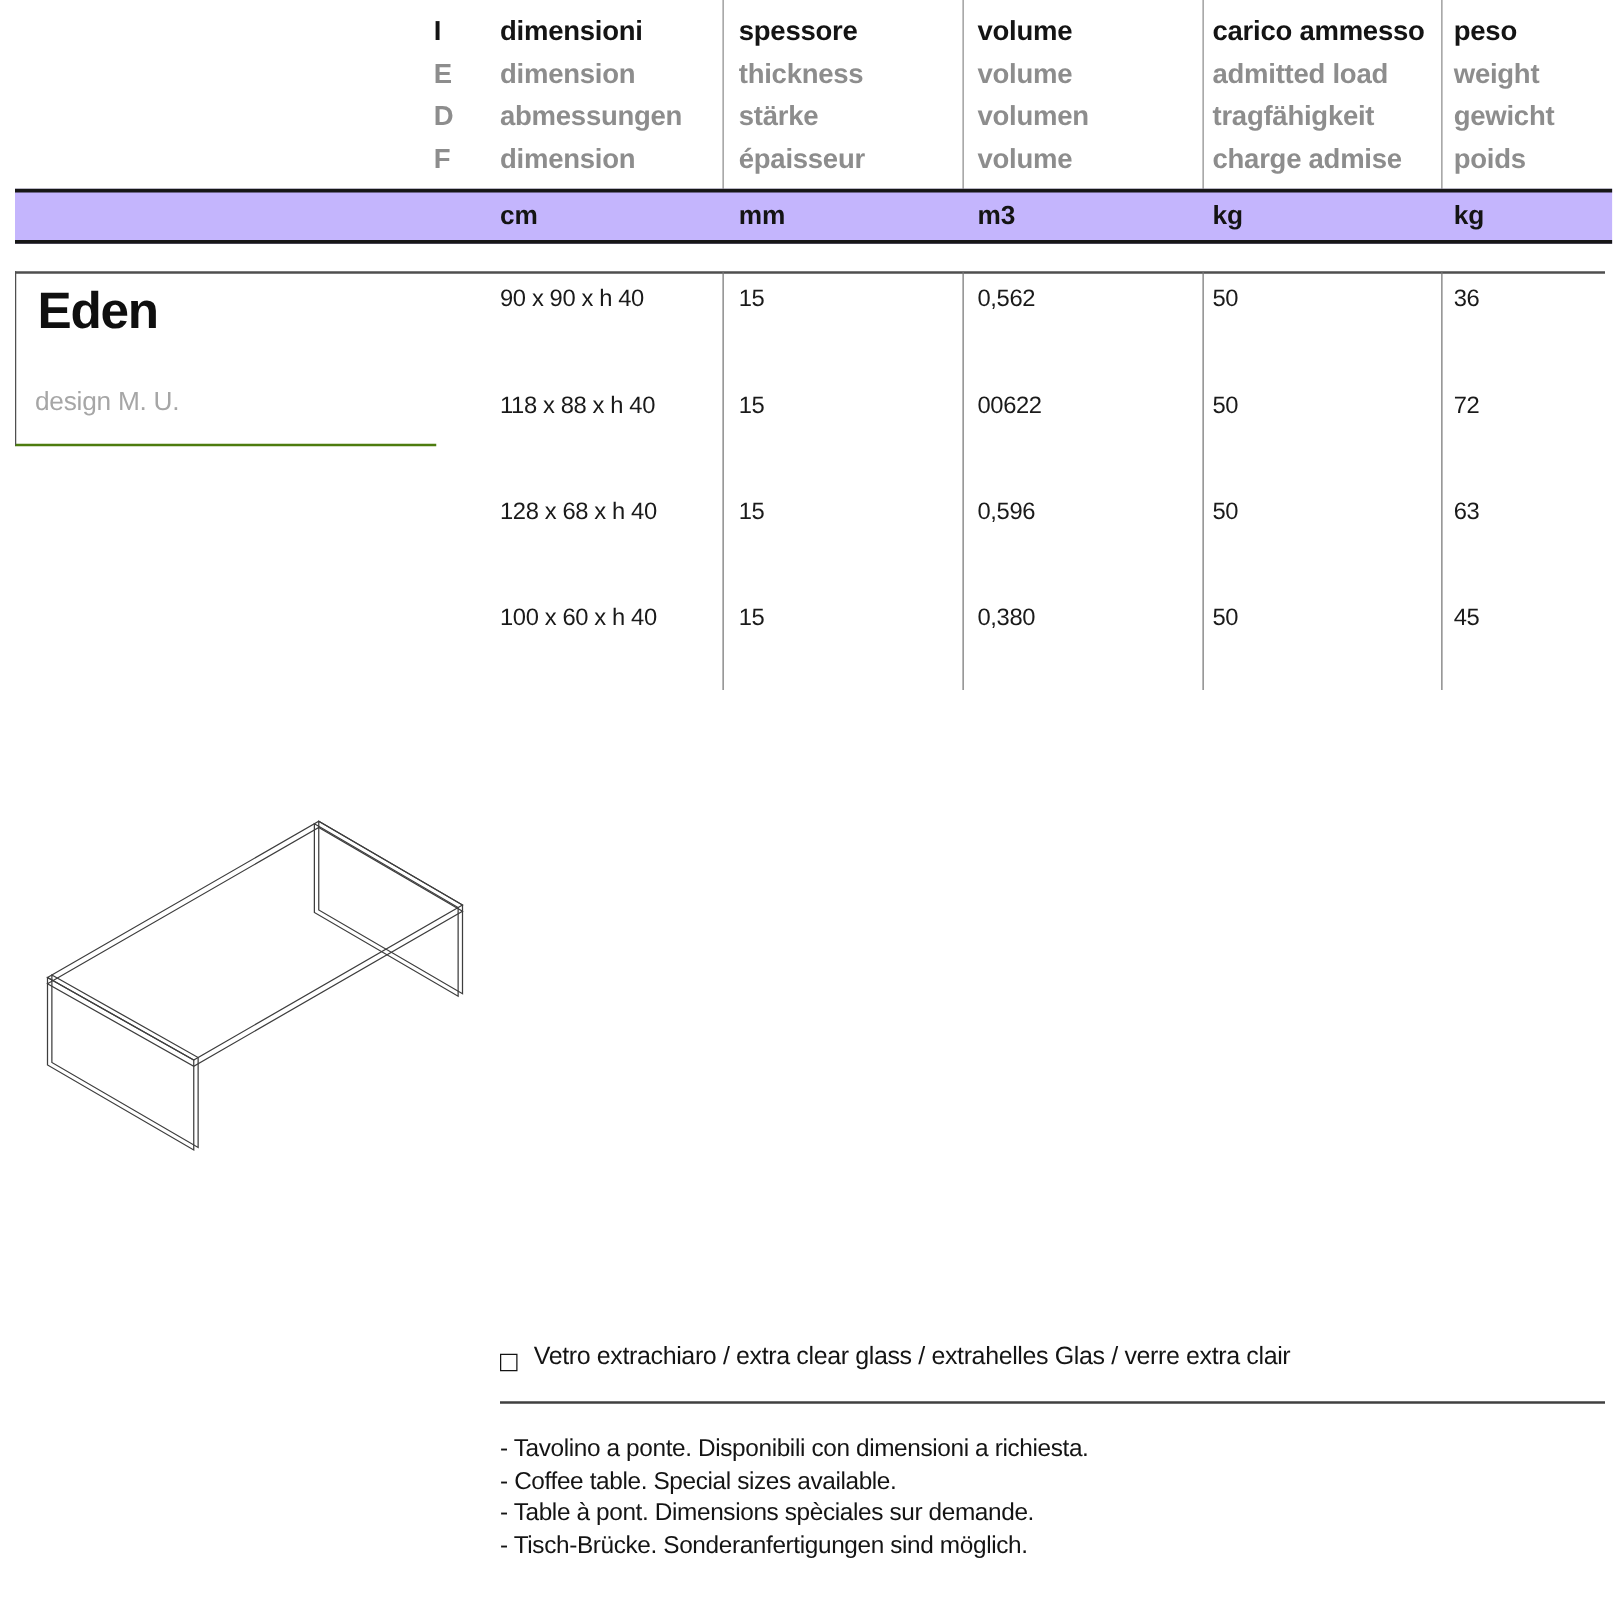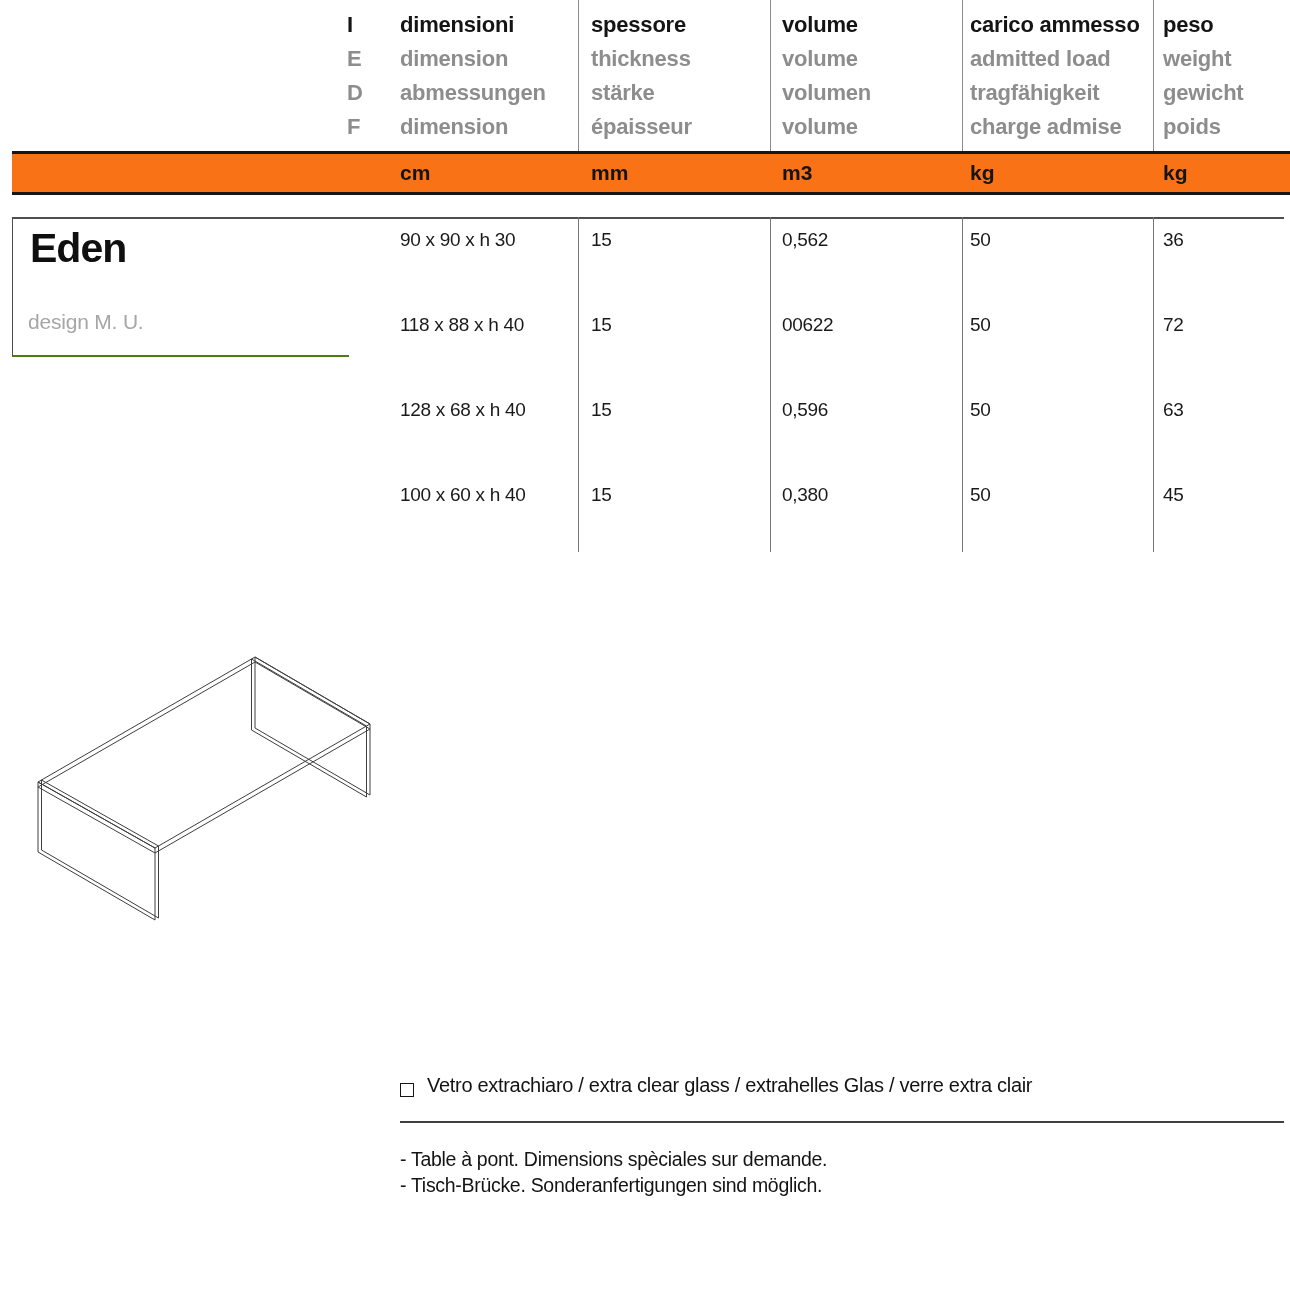--- a/index.html
+++ b/index.html
@@ -14,21 +14,21 @@
   .c1{left:578px}.c2{left:770px}.c3{left:962px}.c4{left:1153px}
 
   
   .hdr-col{position:absolute;top:8px;}
   .hdr-col span{display:block;line-height:34px;font-size:22px;font-weight:bold;
     color:#8d8d8d;letter-spacing:-0.2px;white-space:nowrap;}
   .hdr-col span.primary{color:#141414;}
 
   
   .units-band{position:absolute;left:12px;top:151px;width:1278px;height:38px;
-    background:#f97316;border-top:3px solid #161616;border-bottom:3px solid #161616;}
+    background:#c4b5fd;border-top:3px solid #161616;border-bottom:3px solid #161616;}
   .units-band span{position:absolute;top:0;line-height:38px;font-size:21px;
     font-weight:bold;color:#141414;}
   .u0{left:388px}.u1{left:579px}.u2{left:770px}.u3{left:958px}.u4{left:1151px}
 
   
   .body-rule{position:absolute;left:12px;top:217px;width:1272px;height:2px;background:#4f4f4f;}
   .trow{position:absolute;left:0;width:1290px;height:20px;}
   .trow span{position:absolute;font-size:19px;color:#1a1a1a;letter-spacing:-0.3px;white-space:nowrap;}
   .k0{left:400px}.k1{left:591px}.k2{left:782px}.k3{left:970px}.k4{left:1163px}
 
@@ -108,21 +108,21 @@
     <span class="u4">kg</span>
   </div>
 
   <div class="body-rule"></div>
   <div class="vdiv body c1"></div>
   <div class="vdiv body c2"></div>
   <div class="vdiv body c3"></div>
   <div class="vdiv body c4"></div>
 
   <div class="trow" style="top:229px">
-    <span class="k0">90 x 90 x h 30</span>
+    <span class="k0">90 x 90 x h 40</span>
     <span class="k1">15</span>
     <span class="k2">0,562</span>
     <span class="k3">50</span>
     <span class="k4">36</span>
   </div>
   <div class="trow" style="top:314px">
     <span class="k0">118 x 88 x h 40</span>
     <span class="k1">15</span>
     <span class="k2">00622</span>
     <span class="k3">50</span>
@@ -159,17 +159,19 @@
     <path d="M28,152 L145,218 L145,290 L28,222 Z"></path>
     <path d="M31.5,150 L148.5,216 L148.5,288 L31.5,220 Z"></path>
   </svg>
 
   <div class="mat-checkbox"></div>
   <div class="mat-text">Vetro extrachiaro / extra clear glass / extrahelles Glas / verre extra clair</div>
 
   <div class="footer-rule"></div>
 
   <div class="notes">
+    <div>- Tavolino a ponte. Disponibili con dimensioni a richiesta.</div>
+    <div>- Coffee table. Special sizes available.</div>
     <div>- Table à pont. Dimensions spèciales sur demande.</div>
     <div>- Tisch-Brücke. Sonderanfertigungen sind möglich.</div>
   </div>
 
 </div>
 
 </body></html>

